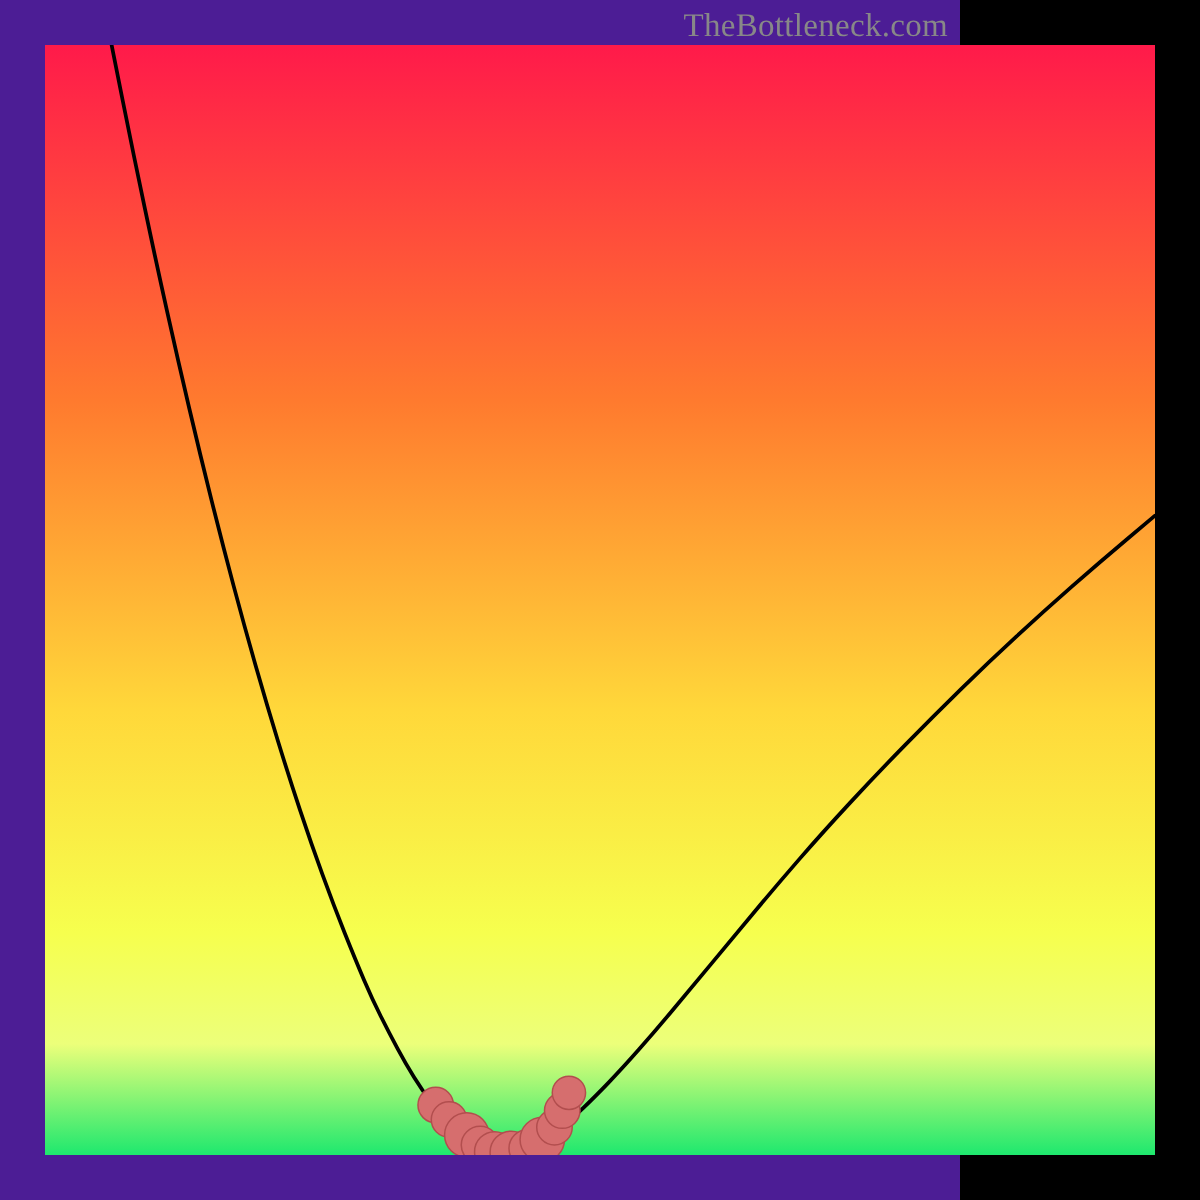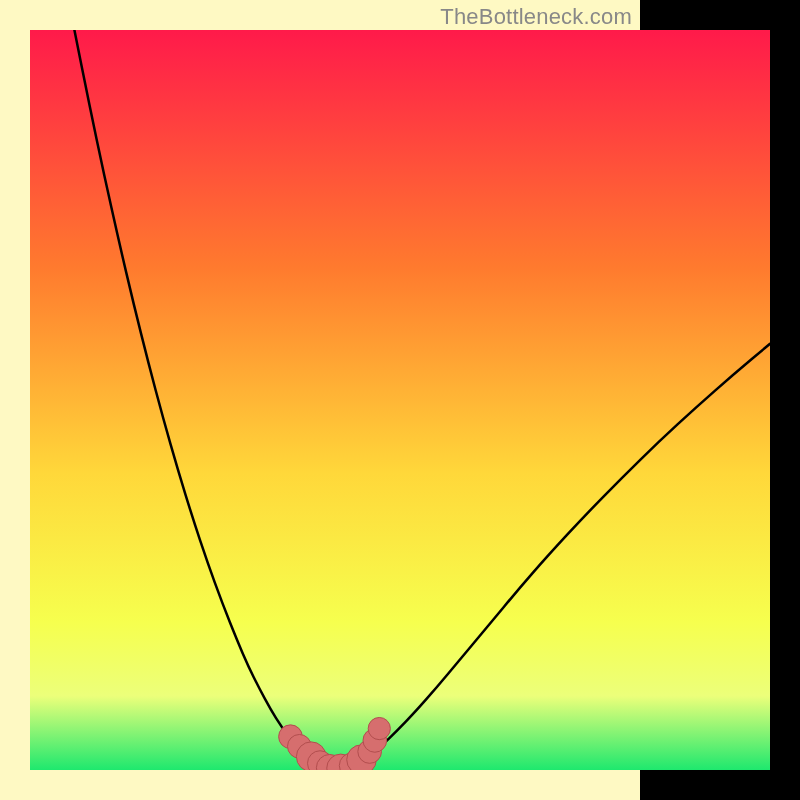--- a/index.html
+++ b/index.html
@@ -10,21 +10,22 @@
     overflow: hidden;
     background: #000;
     font-family: Arial, Helvetica, sans-serif;
   }
   .frame {
     position: absolute;
     top: 0;
     left: 0;
     width: 640px;
     height: 800px;
-    background: #fef9c3;
+    background: #4c1d95;
+    font-family: Liberation Serif, serif;
   }
   .plot {
     position: absolute;
     top: 30px;
     left: 30px;
     width: 740px;
     height: 740px;
     overflow: hidden;
   }
   .watermark {

